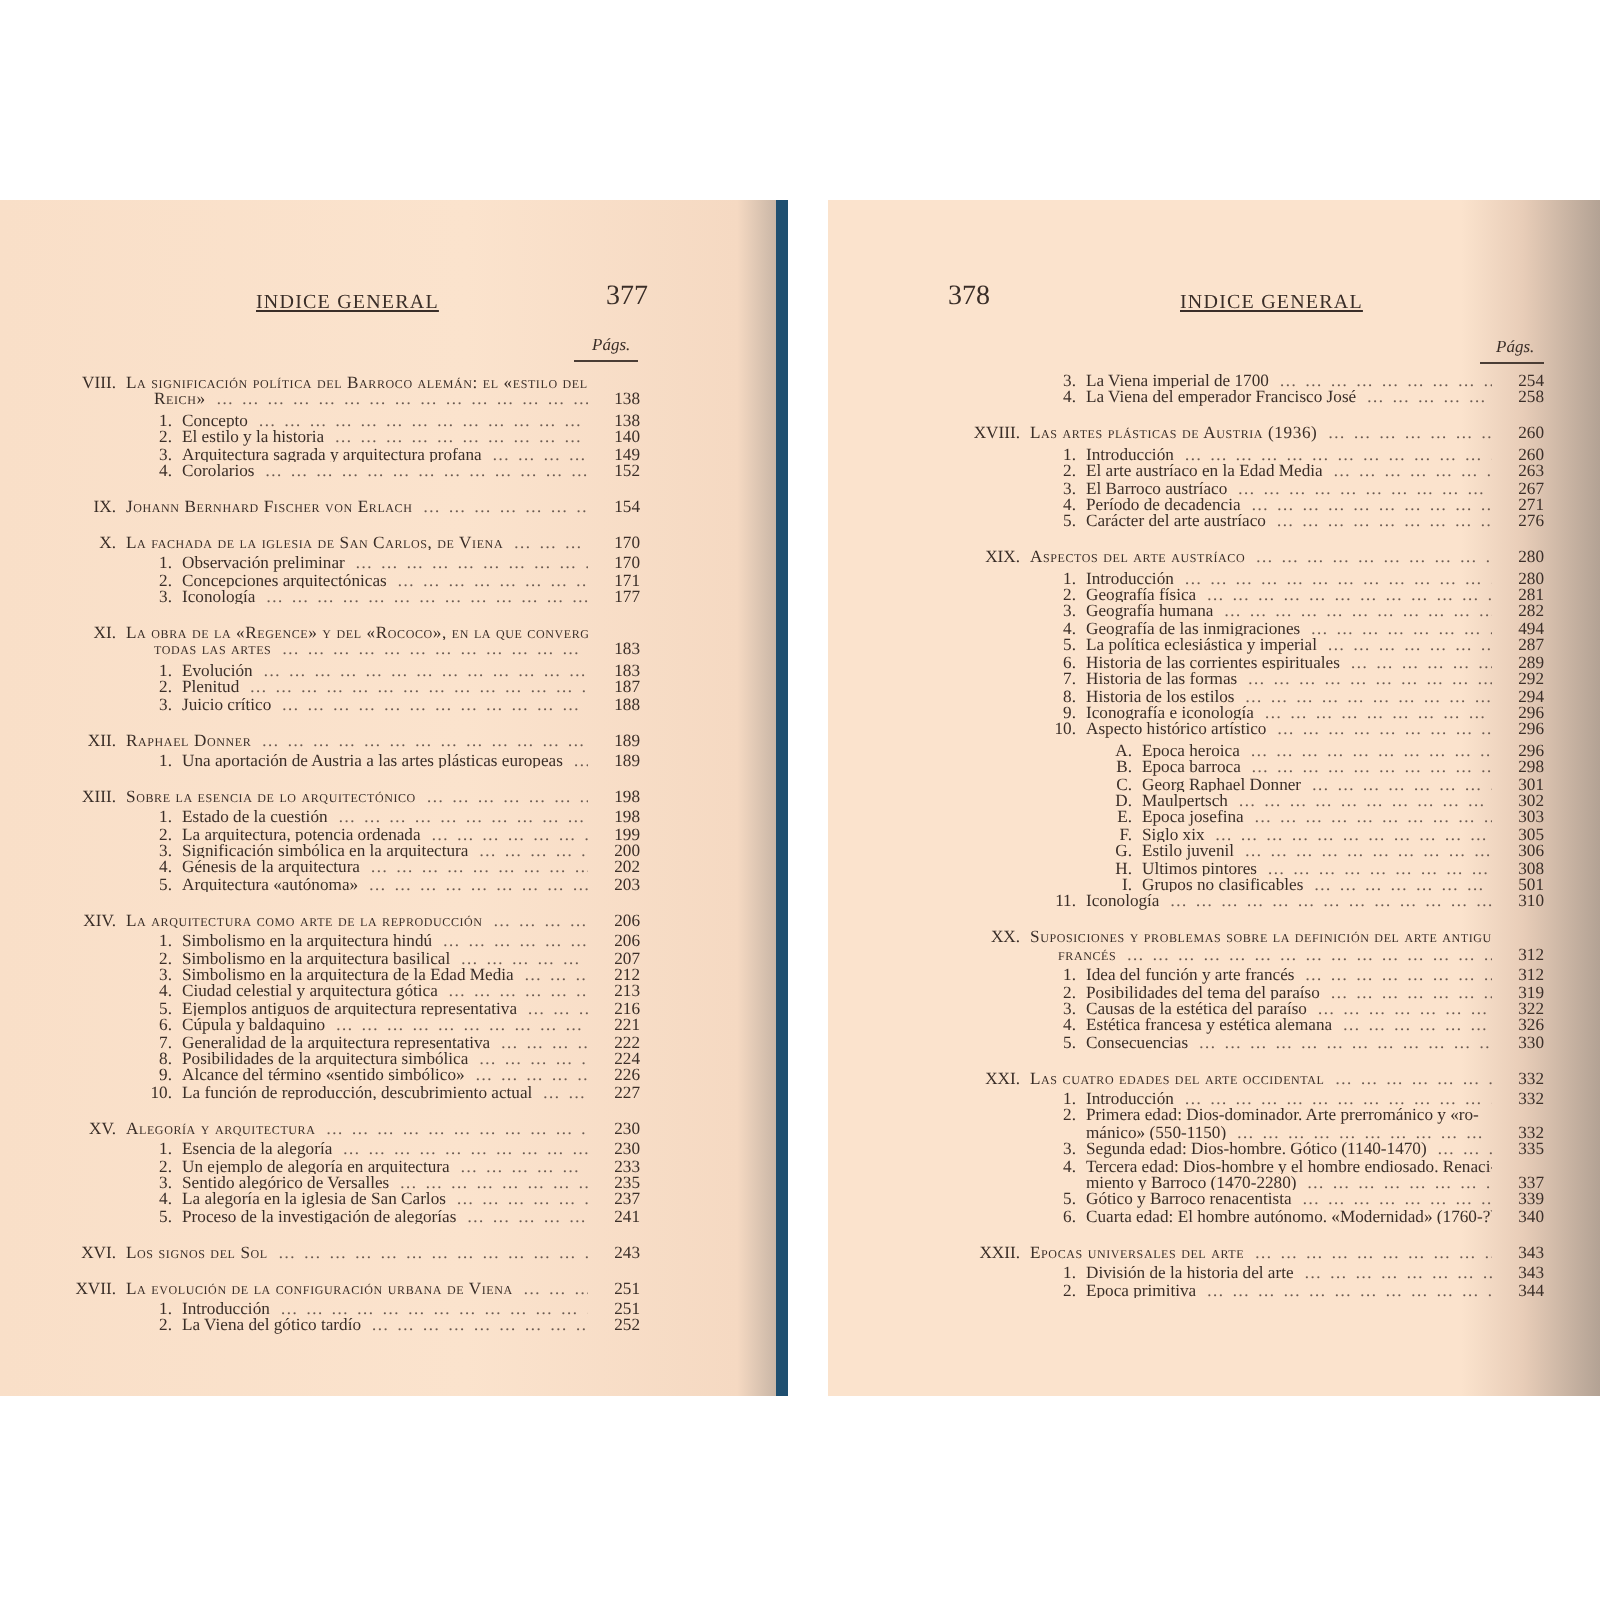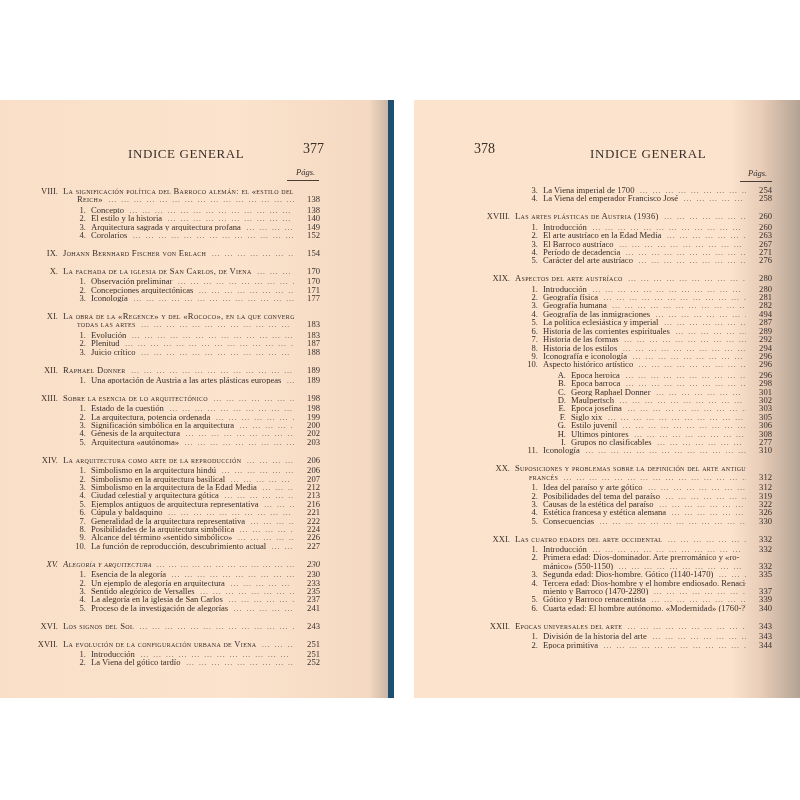--- a/index.html
+++ b/index.html
@@ -6,21 +6,21 @@
   body { width:800px; height:800px; background:#ffffff; position:relative; overflow:hidden;
          font-family:"Liberation Serif","DejaVu Serif",serif; color:#3a2e28; }
   .page { position:absolute; top:100px; height:598px; background:#fbe3cd; overflow:hidden; }
   #left-page { left:0; width:388px;
      background:linear-gradient(to right,#f9dfc8 0%,#fbe3cd 60%,#f5d9c2 95%,#c9b6a6 100%); }
   #spine-edge { position:absolute; top:100px; left:388px; width:6px; height:598px; background:#1f4f70; }
   #spine-shadow { position:absolute; top:100px; left:383px; width:5px; height:598px; background:#cbb9a8; }
   #right-page { left:414px; width:386px;
      background:linear-gradient(to right,#fbe3cd 0%,#fbe3cd 82%,#e8cdb8 90%,#b3a294 100%); }
 
-  .running-head { position:absolute; top:46px; font-size:13px; letter-spacing:0.6px; font-variant:small-caps; }
+  .running-head { position:absolute; top:46px; font-size:10px; letter-spacing:0.6px; font-variant:small-caps;text-decoration:underline; }
   .folio { position:absolute; top:41px; font-size:14px; }
   .pags { position:absolute; font-size:8.5px; font-style:italic; }
   .pags-rule { position:absolute; height:1px; background:#4a3d35; }
 
   .toc { position:absolute; font-size:8.6px; line-height:8.4px; }
   .chapter { margin-bottom:9.5px; }
   .row { position:relative; display:flex; white-space:nowrap; }
   .num { text-align:right; flex:none; }
   .label { flex:1; overflow:hidden; position:relative; }
   .label .t { background:inherit; padding-right:2px; }
@@ -226,21 +226,21 @@
           <span class="label"><span class="t">Alcance del término «sentido simbólico»</span></span>
           <span class="page-no">226</span>
         </div>
         <div class="row">
           <span class="num" style="width: 16px; margin-left: 44px; margin-right: 5px;">10.</span>
           <span class="label"><span class="t">La función de reproducción, descubrimiento actual</span></span>
           <span class="page-no">227</span>
         </div>
       </div>
       <div class="chapter">
-        <div class="row" style="margin-bottom: 2px; font-style: italic;">
+        <div class="row" style="margin-bottom: 2px;">
           <span class="num" style="width: 32px; margin-left: 0px; margin-right: 5px;">XV.</span>
           <span class="label"><span class="t ch-title">Alegoría y arquitectura</span></span>
           <span class="page-no">230</span>
         </div>
         <div class="row">
           <span class="num" style="width: 16px; margin-left: 44px; margin-right: 5px;">1.</span>
           <span class="label"><span class="t">Esencia de la alegoría</span></span>
           <span class="page-no">230</span>
         </div>
         <div class="row">
@@ -434,42 +434,42 @@
           <span class="page-no">306</span>
         </div>
         <div class="row">
           <span class="num" style="width: 16px; margin-left: 74px; margin-right: 5px;">H.</span>
           <span class="label"><span class="t">Ultimos pintores</span></span>
           <span class="page-no">308</span>
         </div>
         <div class="row">
           <span class="num" style="width: 16px; margin-left: 74px; margin-right: 5px;">I.</span>
           <span class="label"><span class="t">Grupos no clasificables</span></span>
-          <span class="page-no">277</span>
+          <span class="page-no">501</span>
         </div>
         <div class="row">
           <span class="num" style="width: 16px; margin-left: 46px; margin-right: 5px;">11.</span>
           <span class="label"><span class="t">Iconología</span></span>
           <span class="page-no">310</span>
         </div>
       </div>
       <div class="chapter">
         <div class="row nodots">
           <span class="num" style="width: 34px; margin-left: 0px; margin-right: 5px;">XX.</span>
           <span class="label"><span class="t ch-title">Suposiciones y problemas sobre la definición del arte antiguo</span></span>
           <span class="page-no"></span>
         </div>
         <div class="row" style="margin-bottom: 2px;">
           <span class="num" style="width: 34px; margin-left: 14px; margin-right: 5px;"></span>
           <span class="label"><span class="t ch-title">francés</span></span>
           <span class="page-no">312</span>
         </div>
         <div class="row">
           <span class="num" style="width: 16px; margin-left: 46px; margin-right: 5px;">1.</span>
-          <span class="label"><span class="t">Idea del paraíso y arte gótico</span></span>
+          <span class="label"><span class="t">Idea del función y arte francés</span></span>
           <span class="page-no">312</span>
         </div>
         <div class="row">
           <span class="num" style="width: 16px; margin-left: 46px; margin-right: 5px;">2.</span>
           <span class="label"><span class="t">Posibilidades del tema del paraíso</span></span>
           <span class="page-no">319</span>
         </div>
         <div class="row">
           <span class="num" style="width: 16px; margin-left: 46px; margin-right: 5px;">3.</span>
           <span class="label"><span class="t">Causas de la estética del paraíso</span></span>

